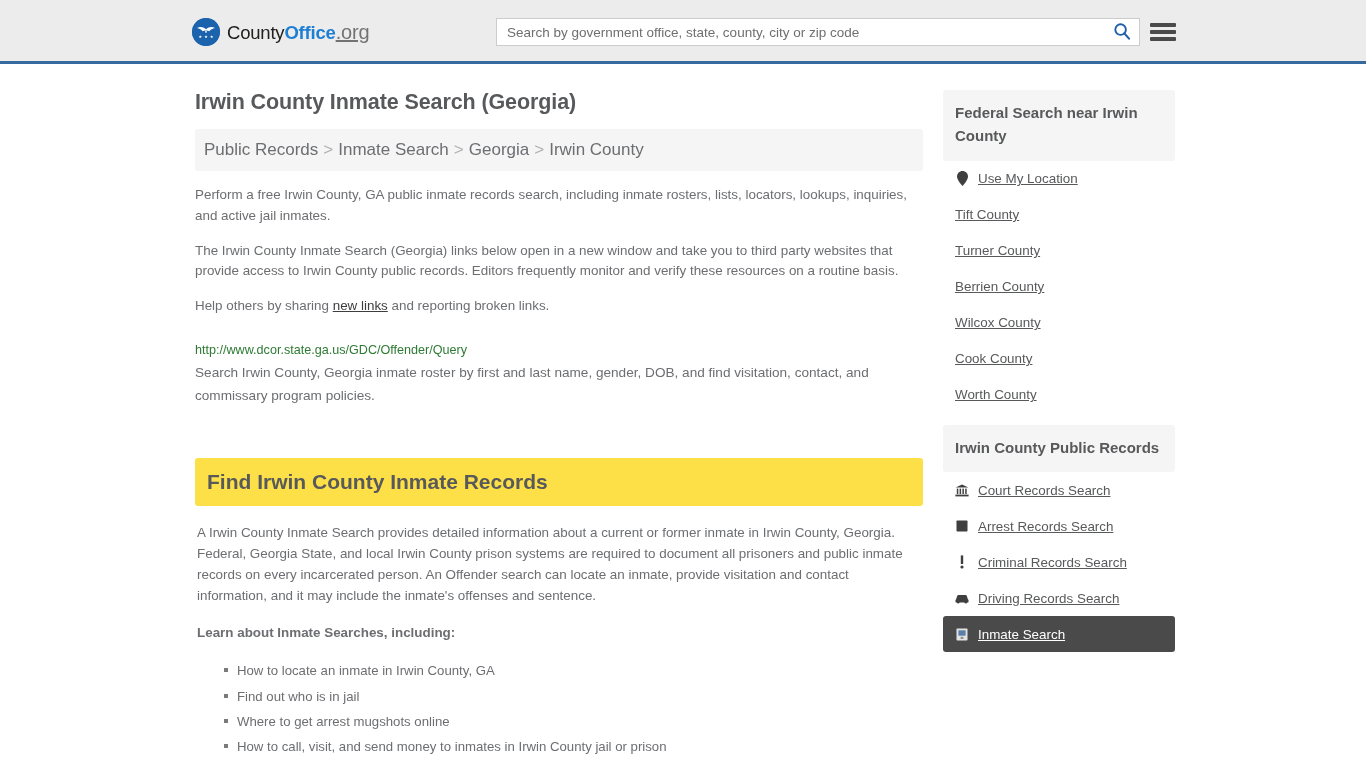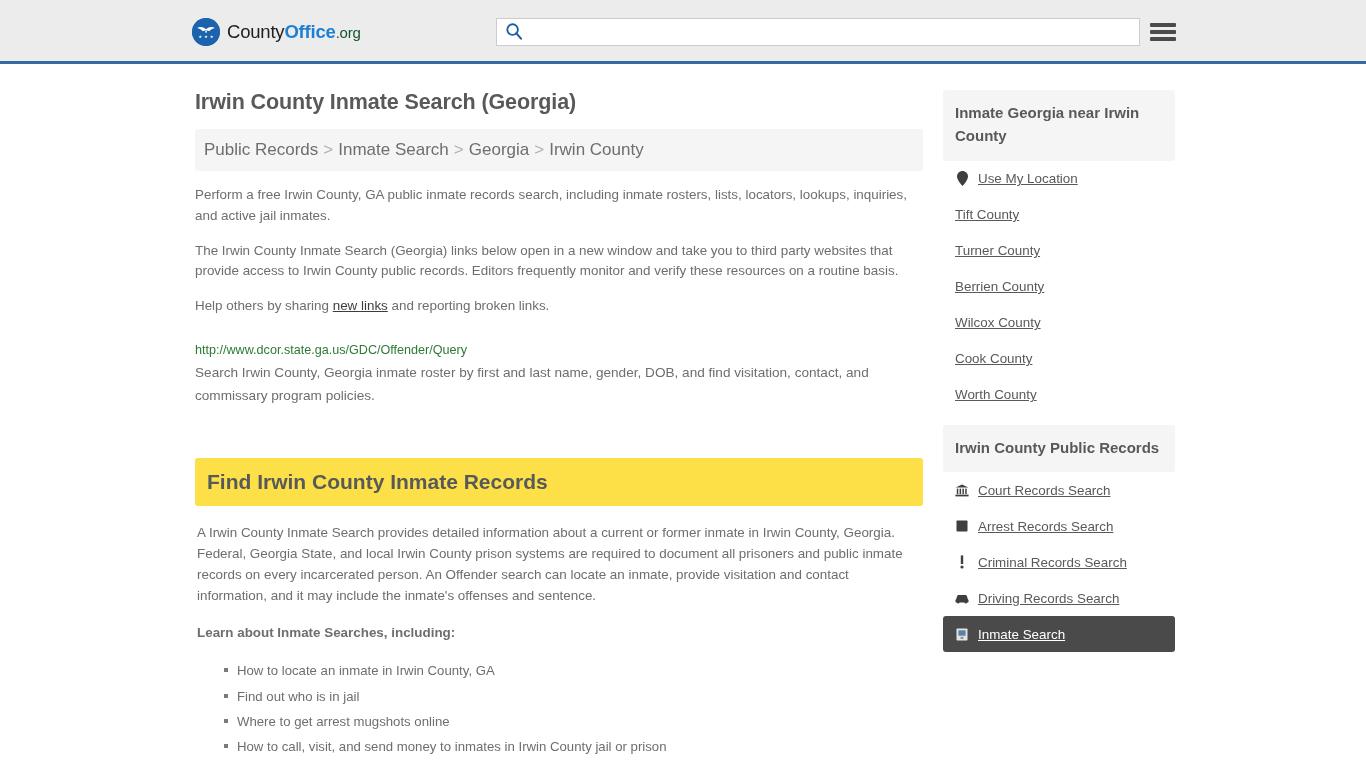--- a/index.html
+++ b/index.html
@@ -44,21 +44,21 @@
   }
   .brand-mark svg { display:block; }
   .brand-text {
     font-size: 18.5px;
     letter-spacing: -0.2px;
     white-space: nowrap;
     font-family: "Liberation Sans", sans-serif;
   }
   .brand-text .c1 { color: #20201f; }
   .brand-text .c2 { color: #1c7fd4; font-weight: bold; }
-  .brand-text .c3 { color: #14532d; font-size: 15px; }
+  .brand-text .c3 { color: #737373; font-size: 20px; text-decoration: underline; }
 
   .searchwrap {
     position: absolute;
     left: 496px;
     top: 18px;
     width: 644px;
     height: 28px;
     background: #fff;
     border: 1px solid #ccc;
     display: flex;
@@ -293,20 +293,21 @@
           <path d="M8.3 17.2l.45 1.05 1.15.05-.88.72.28 1.1-1-.6-1 .6.28-1.1-.88-.72 1.15-.05z"></path>
           <path d="M14 17.2l.45 1.05 1.15.05-.88.72.28 1.1-1-.6-1 .6.28-1.1-.88-.72 1.15-.05z"></path>
           <path d="M19.7 17.2l.45 1.05 1.15.05-.88.72.28 1.1-1-.6-1 .6.28-1.1-.88-.72 1.15-.05z"></path>
         </g>
       </svg>
     </span>
     <span class="brand-text"><span class="c1">County</span><span class="c2">Office</span><span class="c3">.org</span></span>
   </a>
 
   <div class="searchwrap">
+    <input type="text" placeholder="Search by government office, state, county, city or zip code" style="">
     <button class="search-btn">
       <span>
         <svg width="18" height="18" viewBox="0 0 18 18" aria-hidden="true">
           <circle cx="7.6" cy="7.6" r="5.3" fill="none" stroke="#1e5ea8" stroke-width="1.9"></circle>
           <line x1="11.4" y1="11.4" x2="16" y2="16.6" stroke="#1e5ea8" stroke-width="2.1" stroke-linecap="round"></line>
         </svg>
       </span>
     </button>
   </div>
 
@@ -347,21 +348,21 @@
           <li>Where to get arrest mugshots online</li>
           <li>How to call, visit, and send money to inmates in Irwin County jail or prison</li>
 
         </ul>
       </div>
     </div>
 
     <div class="side-col">
 
       <div class="panel">
-        <div class="panel-head">Inmate Georgia near Irwin County</div>
+        <div class="panel-head">Federal Search near Irwin County</div>
         <ul class="panel-list">
           <li>
             <span class="ico">
               <svg width="11" height="15" viewBox="0 0 11 15" aria-hidden="true">
                 <path d="M5.5 0C2.46 0 0 2.46 0 5.5C0 9.2 5.5 15 5.5 15S11 9.2 11 5.5C11 2.46 8.54 0 5.5 0z" fill="#3f3f3f"></path>
               </svg>
             </span>
             <a href="#">Use My Location</a>
           </li>
           <li>

